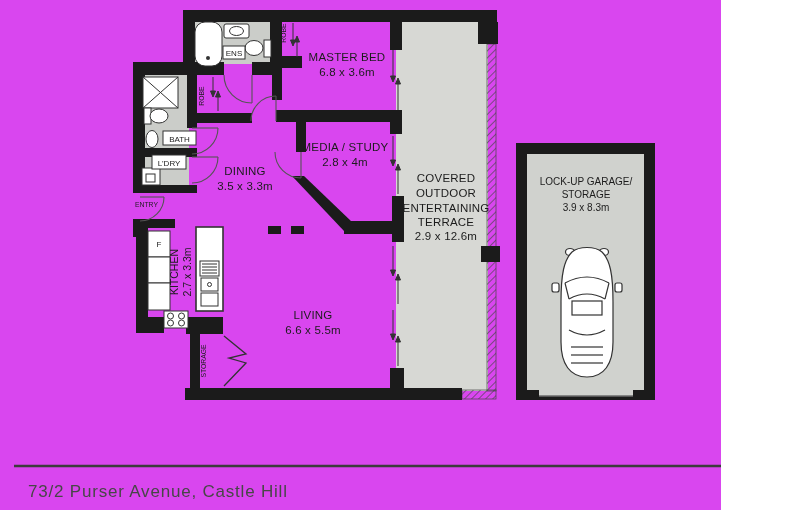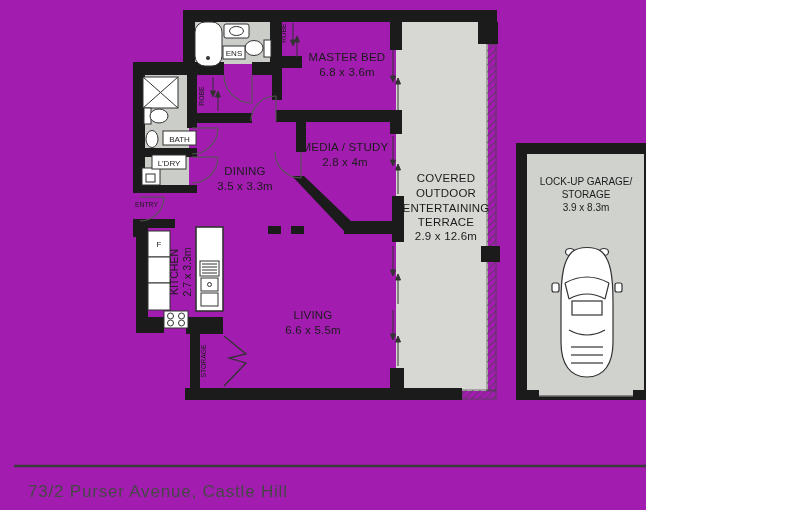--- a/index.html
+++ b/index.html
@@ -1,16 +1,16 @@
 <!DOCTYPE html>
 <html><head>
 <meta charset="utf-8">
 <style>
   html,body{margin:0;padding:0;background:#ffffff;}
-  .stage{position:relative;width:646px;height:510px;background:#a21caf;overflow:hidden;}
+  .stage{position:relative;width:721px;height:510px;background:#d946ef;overflow:hidden;}
   svg{position:absolute;left:0;top:0;}
   svg text{font-family:"Liberation Sans","DejaVu Sans",sans-serif;fill:#1c1c1c;}
   .room-label{font-size:11.5px;letter-spacing:.2px;}
   .garage-label{font-size:10px;}
   .tag{font-size:8px;}
   .tiny{font-size:6.8px;}
   .kitchen-label{font-size:10.5px;}
   .address{font-size:17px;fill:#474747;letter-spacing:.8px;}
   .north-n{font-size:14px;font-weight:bold;}
 </style>

